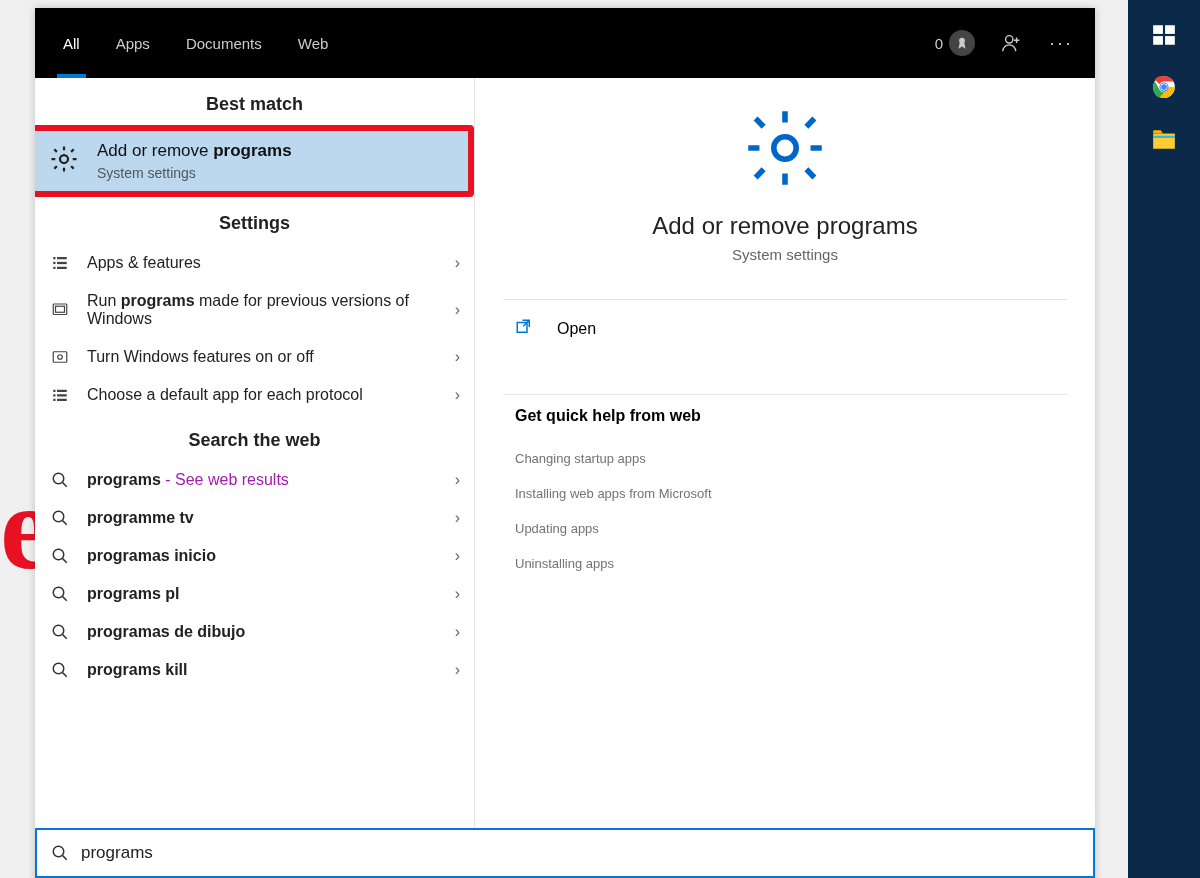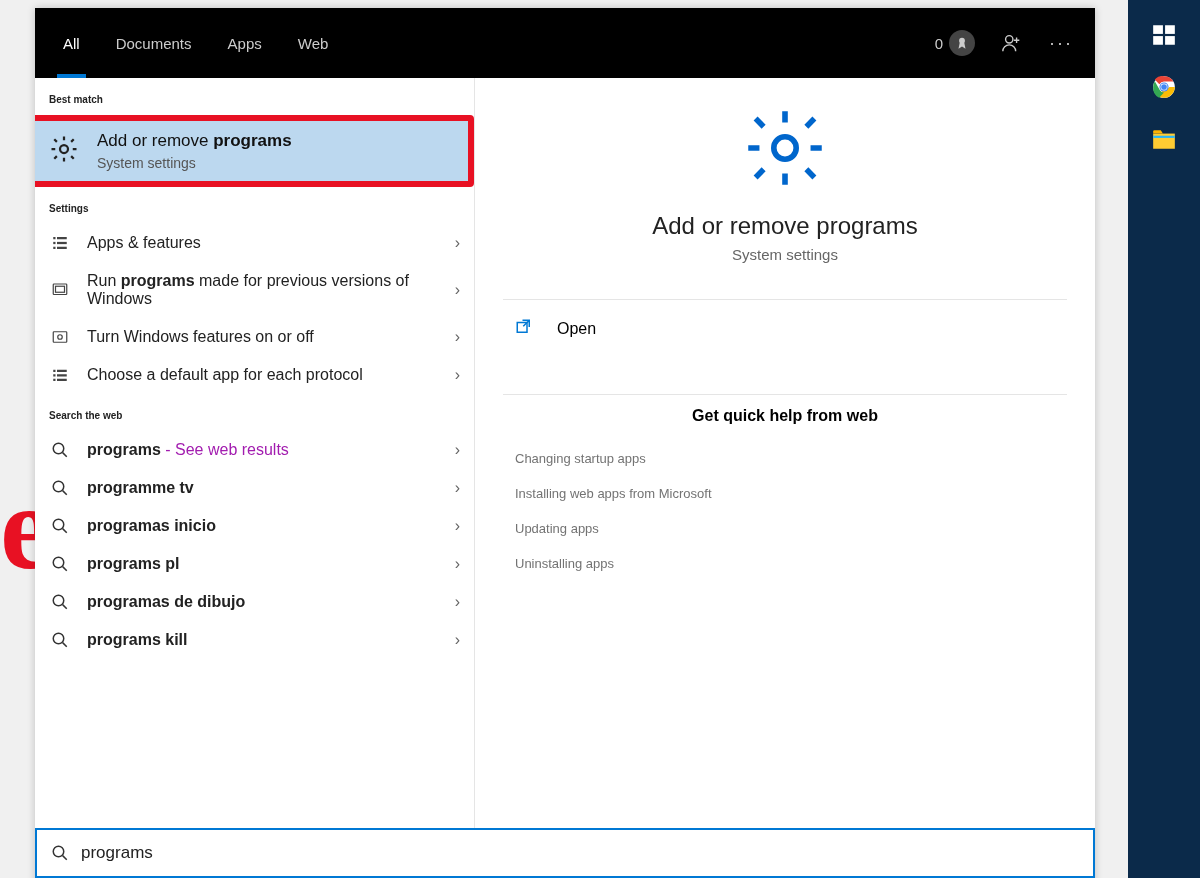--- a/index.html
+++ b/index.html
@@ -53,24 +53,25 @@
   background: #444; display: flex; align-items: center; justify-content: center;
 }
 .medal svg { width: 14px; height: 14px; }
 .dots { font-size: 18px; letter-spacing: 2px; }
 
 .body-area { flex: 1; display: flex; overflow: hidden; }
 .left-col { width: 440px; border-right: 1px solid #e5e5e5; display: flex; flex-direction: column; overflow: hidden; }
 .right-col { flex: 1; padding-top: 28px; }
 
 .section-header {
-  font-size: 10px;
+  font-size: 18px;
   font-weight: 600;
   color: #222;
   padding: 16px 14px 10px;
+  text-align: center;
 }
 
 .best-match {
   position: relative;
   border: 6px solid #e81123;
   border-radius: 4px;
   margin-left: -6px;
   background: #bcd8ef;
   padding: 10px 14px;
   display: flex;
@@ -105,21 +106,21 @@
 .right-divider { border-top: 1px solid #e5e5e5; margin: 36px 28px 0; }
 
 .open-row {
   display: flex; align-items: center; gap: 24px;
   padding: 18px 12px; cursor: pointer; font-size: 16px;
 }
 .open-row .oicon { color: #0078d4; }
 .open-row .oicon svg { width: 18px; height: 18px; }
 
 .help-block { padding: 12px 40px; }
-.help-title { font-weight: 700; font-size: 16px; margin-bottom: 16px; text-align: center; }
+.help-title { font-weight: 700; font-size: 16px; margin-bottom: 16px; }
 .help-link { font-size: 13px; color: #737373; padding: 10px 0; cursor: pointer; }
 
 .search-box {
   position: absolute; left: 35px; bottom: 0;
   width: 1060px; height: 50px;
   border: 2px solid #0078d4;
   background: #fff;
   display: flex; align-items: center;
   padding: 0 14px; gap: 12px;
 }
@@ -148,22 +149,22 @@
 </head>
 <body>
 
 <div class="bg-edge">e</div>
 
 <div class="search-panel">
 
   <div class="top-bar">
     <div class="tabs">
       <div class="tab active">All</div>
+      <div class="tab">Apps</div>
       <div class="tab">Documents</div>
-      <div class="tab">Apps</div>
       <div class="tab">Web</div>
     </div>
     <div class="spacer"></div>
     <div class="topright">
       <div class="tr-item">
         <span>0</span>
         <span class="medal">
           <svg viewBox="0 0 24 24" fill="#ccc">
               <circle cx="12" cy="8" r="5"></circle>
               <path d="M8 12 L6 22 L12 18 L18 22 L16 12 Z"></path>

